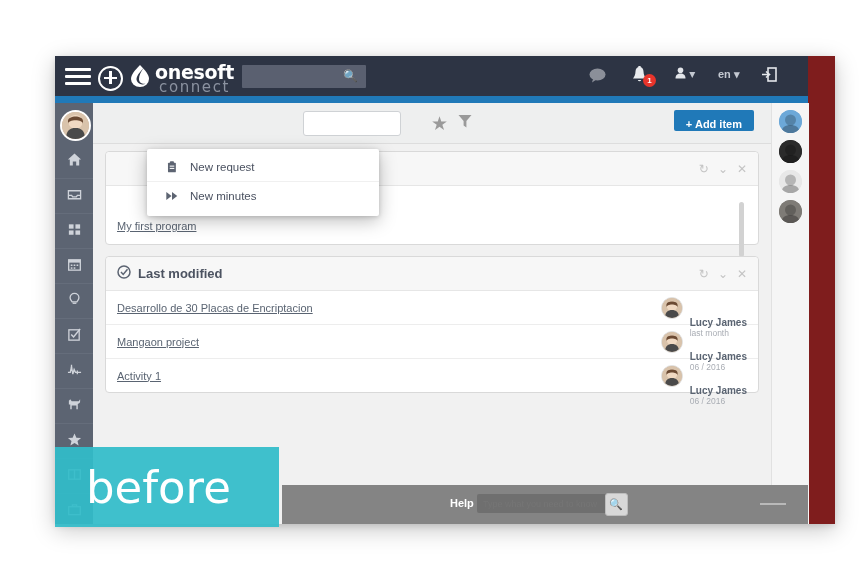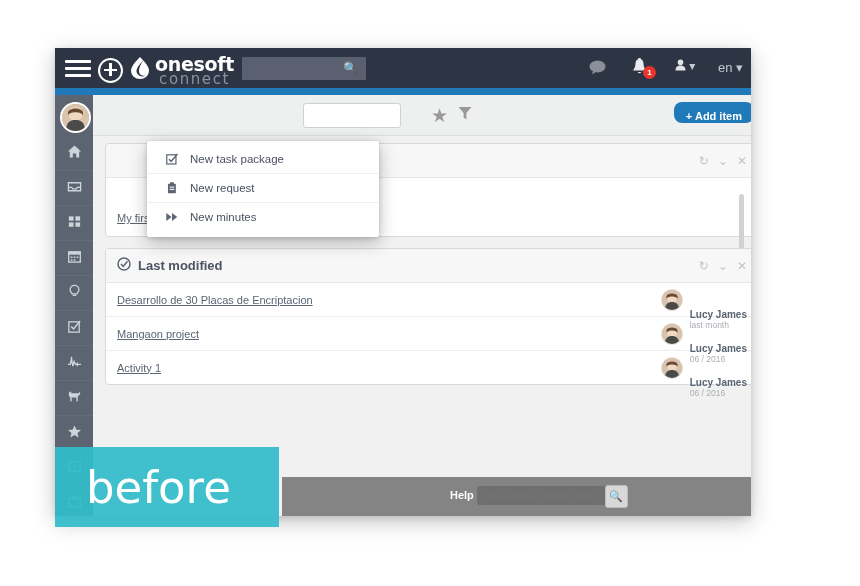--- a/index.html
+++ b/index.html
@@ -5,21 +5,21 @@
   html,body{margin:0;padding:0;}
   body{
     width:860px;height:586px;
     background:#ffffff;
     font-family:"Liberation Sans", sans-serif;
     overflow:hidden;
     position:relative;
   }
   
   #app-window{
-    position:absolute;left:55px;top:48px;width:696px;height:468px;
+    position:absolute;left:55px;top:56px;width:780px;height:468px;
     background:#7f1d1d;
     box-shadow:0 6px 22px rgba(0,0,0,.22), 0 2px 6px rgba(0,0,0,.12);
     overflow:hidden;
   }
   
   #topbar{
     position:absolute;left:0;top:0;width:753px;height:40px;
     background:#2d3444;
   }
   #hamburger{
@@ -59,21 +59,21 @@
   }
   .hdr-icon{position:absolute;top:10px;color:#b8bdc7;cursor:pointer;}
   #chat-icon{left:534px;top:12px;}
   #bell-wrap{position:absolute;left:576px;top:10px;cursor:pointer;}
   #bell-badge{
     position:absolute;left:12px;top:8px;width:13px;height:13px;border-radius:50%;
     background:#e8342b;color:#fff;font-size:8px;font-weight:bold;
     display:flex;align-items:center;justify-content:center;
   }
   #user-menu{position:absolute;left:620px;top:11px;color:#c3c8d1;font-size:12px;cursor:pointer;}
-  #lang-menu{position:absolute;left:663px;top:12px;color:#c3c8d1;font-size:13px;cursor:pointer;}
+  #lang-menu{position:absolute;left:663px;top:12px;color:#c3c8d1;font-size:11px;cursor:pointer;font-weight:bold;}
   #logout-icon{position:absolute;left:706px;top:11px;color:#e4e7eb;font-size:15px;cursor:pointer;}
   
   #blue-strip{position:absolute;left:0;top:40px;width:753px;height:7px;background:#2079b8;}
   
   #sidebar{
     position:absolute;left:0;top:47px;width:38px;height:421px;background:#5c6472;
   }
   #sidebar-avatar{
     position:absolute;left:5px;top:7px;width:27px;height:27px;border-radius:50%;
     background:#c8b7a4;border:2px solid #ffffff;overflow:hidden;
@@ -92,21 +92,21 @@
     background:#eeefef;border-bottom:1px solid #dddddd;
   }
   #toolbar-search{
     position:absolute;left:210px;top:8px;width:92px;height:21px;
     background:#ffffff;border:1px solid #cfd2d5;border-radius:3px;
   }
   #star-icon-tb{position:absolute;left:338px;top:9px;color:#9a9a9a;font-size:19px;cursor:pointer;}
   #filter-icon-tb{position:absolute;left:365px;top:11px;cursor:pointer;}
   #add-item-btn{
     position:absolute;right:17px;top:7px;height:21px;padding:8px 12px;
-    background:#2079b8;color:#ffffff;border:none;border-radius:8px;
+    background:#2079b8;color:#ffffff;border:none;border-radius:2px;
     font-size:11px;font-weight:bold;cursor:pointer;font-family:"Liberation Sans",sans-serif;
   }
   #scroll-area{position:absolute;left:0;top:41px;width:678px;height:407px;background:#f1f1f1;}
   .panel{
     background:#ffffff;border:1px solid #d9d9d9;border-radius:4px;
     margin:7px 12px 0 12px;position:relative;
   }
   .panel-head{
     height:33px;background:#f7f7f7;border-bottom:1px solid #e6e6e6;
     display:flex;align-items:center;padding:0 11px;border-radius:4px 4px 0 0;
@@ -475,29 +475,20 @@
     <span id="help-label">Help</span>
     <input id="help-input" type="text" placeholder="Type what you need to know" style="">
     <span id="help-search-btn">🔍</span>
     <span id="help-dash"></span>
   </div>
 
   <div id="create-menu">
       <div class="menu-item">
         <span class="menu-icon">
           <svg width="14" height="14" viewBox="0 0 16 16">
-            <rect x="2" y="3.2" width="10.5" height="10.5" fill="none" stroke="#5d6472" stroke-width="1.4"></rect>
-            <path d="M4.5 8.2 L7 10.8 L14.2 2.2" fill="none" stroke="#5d6472" stroke-width="1.7"></path>
-          </svg>
-        </span>
-        <span class="menu-label">New task package</span>
-      </div>
-      <div class="menu-item">
-        <span class="menu-icon">
-          <svg width="14" height="14" viewBox="0 0 16 16">
             <rect x="3.4" y="3" width="9" height="11" rx="1" fill="#5d6472"></rect>
             <rect x="5.6" y="1.4" width="4.6" height="2.6" rx="1" fill="#5d6472"></rect>
             <rect x="5.4" y="6.4" width="5.2" height="1.2" fill="#ffffff"></rect>
             <rect x="5.4" y="9" width="5.2" height="1.2" fill="#ffffff"></rect>
           </svg>
         </span>
         <span class="menu-label">New request</span>
       </div>
       <div class="menu-item">
         <span class="menu-icon">

